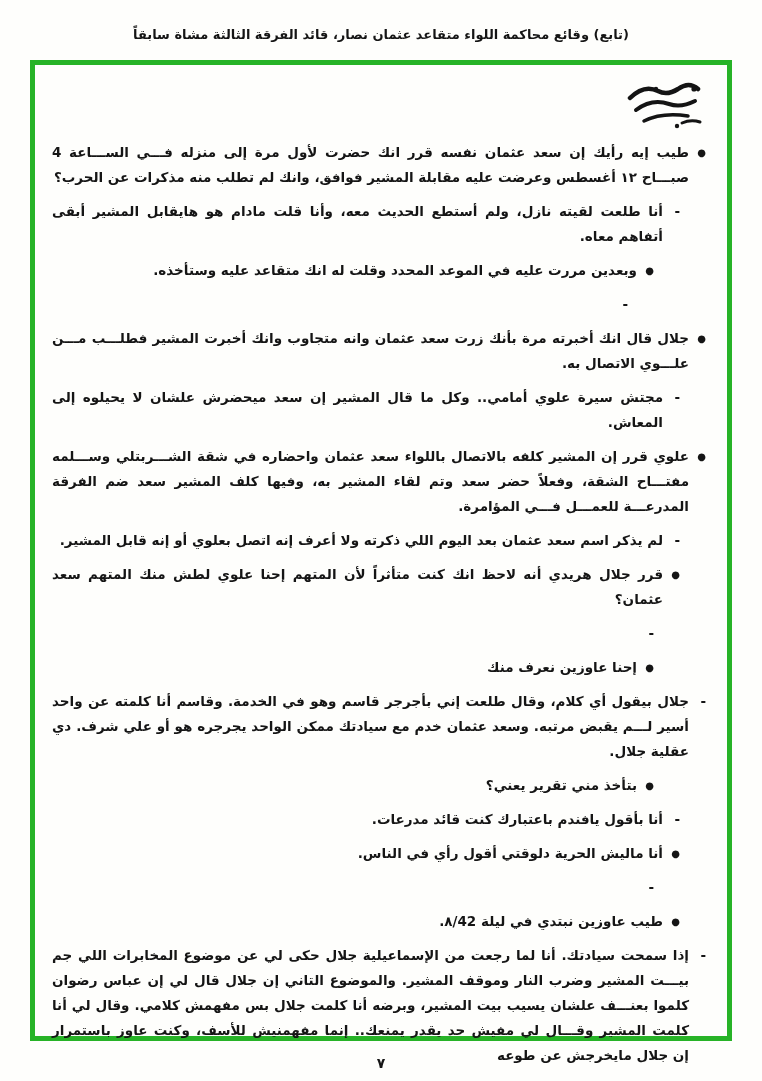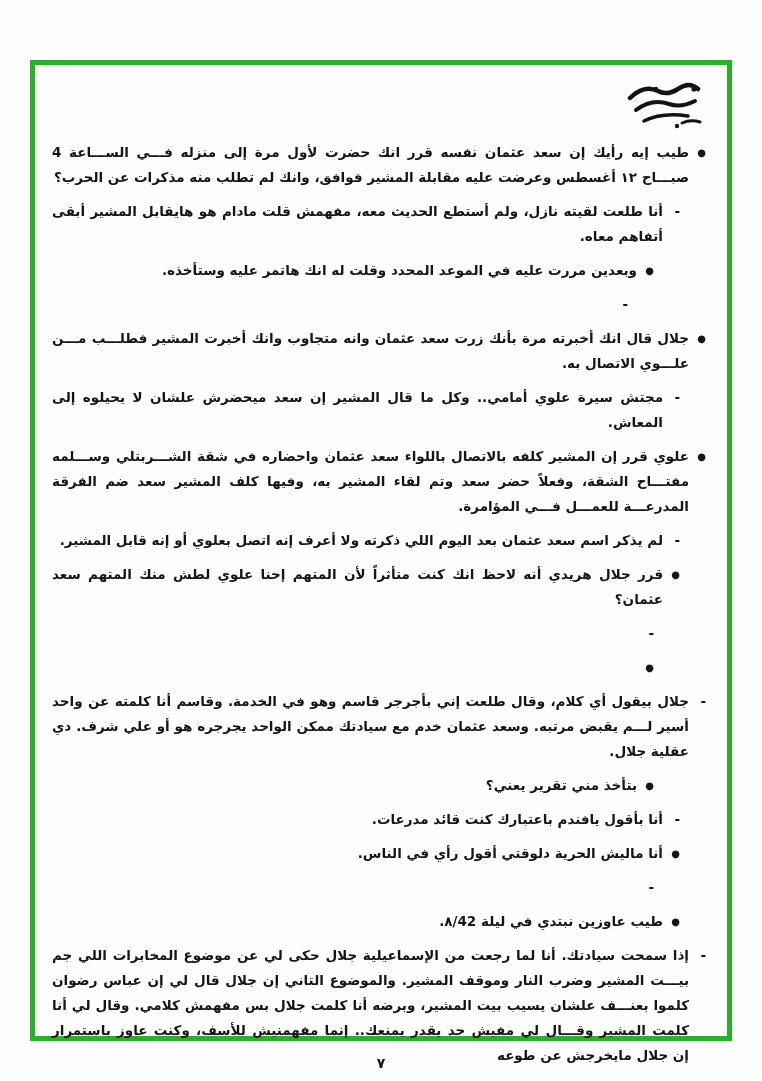--- a/index.html
+++ b/index.html
@@ -55,20 +55,21 @@
     bottom:10px;right:0;left:0;
     text-align:center;
     font-size:14px;font-weight:bold;
   }
 </style>
 </head>
 <body>
 
 <div class="page">
 
+  <div class="header">(تابع) وقائع محاكمة اللواء متقاعد عثمان نصار، قائد الفرقة الثالثة مشاة سابقاً</div>
 
   <div class="frame"></div>
 
   <div class="stamp">
     <svg viewBox="0 0 92 52" width="92" height="52" aria-hidden="true">
       <path d="M8 18 q14 -14 28 -7 q9 5 20 -2 q11 -8 20 0" stroke="#141414" stroke-width="4.5" fill="none" stroke-linecap="round"></path>
       <path d="M14 30 q16 -12 33 -6 q12 4 26 -3" stroke="#141414" stroke-width="4" fill="none" stroke-linecap="round"></path>
       <path d="M22 41 q18 -9 44 -5" stroke="#141414" stroke-width="3.5" fill="none" stroke-linecap="round"></path>
       <circle cx="72" cy="9" r="2.6" fill="#141414"></circle>
       <circle cx="34" cy="9" r="2.2" fill="#141414"></circle>
@@ -77,25 +78,25 @@
     </svg>
   </div>
 
   <div class="content">
       <div class="line q">
         <span class="marker">●</span>
         <span class="txt">طيب إيه رأيك إن سعد عثمان نفسه قرر انك حضرت لأول مرة إلى منزله فـــي الســـاعة 4 صبـــاح ١٢ أغسطس وعرضت عليه مقابلة المشير فوافق، وانك لم تطلب منه مذكرات عن الحرب؟</span>
       </div>
       <div class="line a" style="padding-right: 26px;">
         <span class="marker">-</span>
-        <span class="txt">أنا طلعت لقيته نازل، ولم أستطع الحديث معه، مفهمش قلت مادام هو هايقابل المشير أبقى أتفاهم معاه.</span>
+        <span class="txt">أنا طلعت لقيته نازل، ولم أستطع الحديث معه، وأنا قلت مادام هو هايقابل المشير أبقى أتفاهم معاه.</span>
       </div>
       <div class="line q" style="padding-right: 52px;">
         <span class="marker">●</span>
-        <span class="txt">وبعدين مررت عليه في الموعد المحدد وقلت له انك هاتمر عليه وستأخذه.</span>
+        <span class="txt">وبعدين مررت عليه في الموعد المحدد وقلت له انك متقاعد عليه وستأخذه.</span>
       </div>
       <div class="line a" style="padding-right: 78px;">
         <span class="marker">-</span>
       </div>
       <div class="line q">
         <span class="marker">●</span>
         <span class="txt">جلال قال انك أخبرته مرة بأنك زرت سعد عثمان وانه متجاوب وانك أخبرت المشير فطلـــب مـــن علـــوي الاتصال به.</span>
       </div>
       <div class="line a" style="padding-right: 26px;">
         <span class="marker">-</span>
@@ -111,20 +112,21 @@
       </div>
       <div class="line q" style="padding-right: 26px;">
         <span class="marker">●</span>
         <span class="txt">قرر جلال هريدي أنه لاحظ انك كنت متأثراً لأن المتهم إحنا علوي لطش منك المتهم سعد عثمان؟</span>
       </div>
       <div class="line a" style="padding-right: 52px;">
         <span class="marker">-</span>
       </div>
       <div class="line q" style="padding-right: 52px;">
         <span class="marker">●</span>
+        <span class="txt">إحنا عاوزين نعرف منك</span>
       </div>
       <div class="line a">
         <span class="marker">-</span>
         <span class="txt">جلال بيقول أي كلام، وقال طلعت إني بأجرجر قاسم وهو في الخدمة. وقاسم أنا كلمته عن واحد أسير لـــم يقبض مرتبه. وسعد عثمان خدم مع سيادتك ممكن الواحد يجرجره هو أو علي شرف. دي عقلية جلال.</span>
       </div>
       <div class="line q" style="padding-right: 52px;">
         <span class="marker">●</span>
         <span class="txt">بتأخذ مني تقرير يعني؟</span>
       </div>
       <div class="line a" style="padding-right: 26px;">

